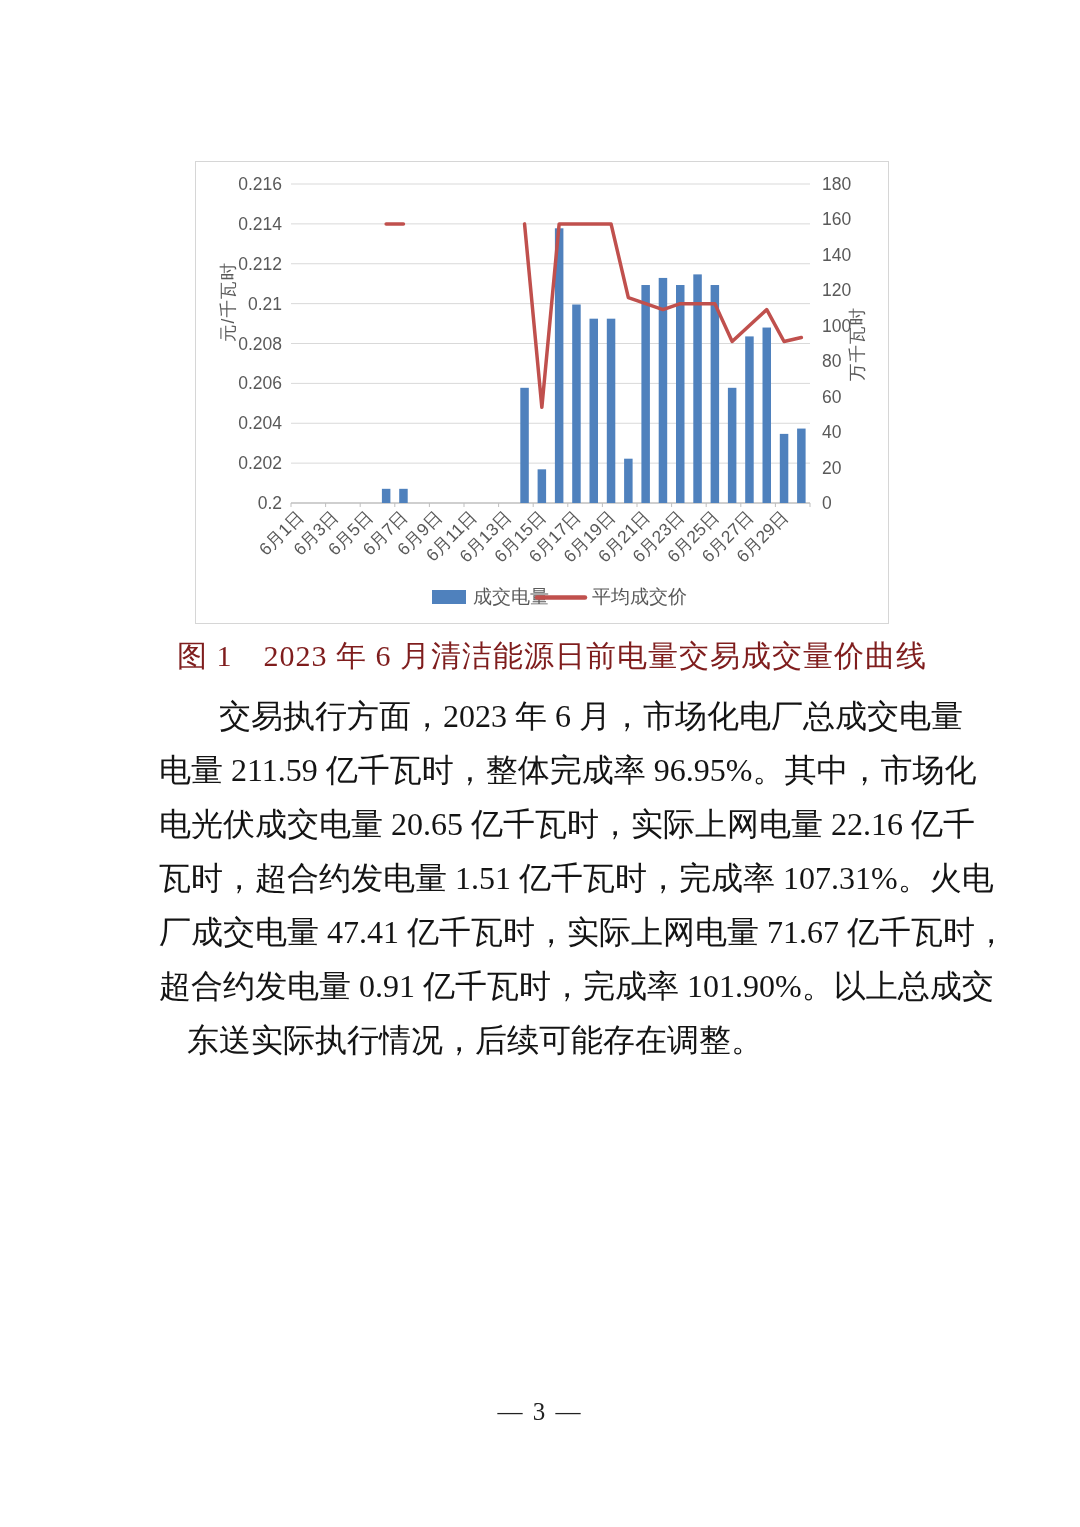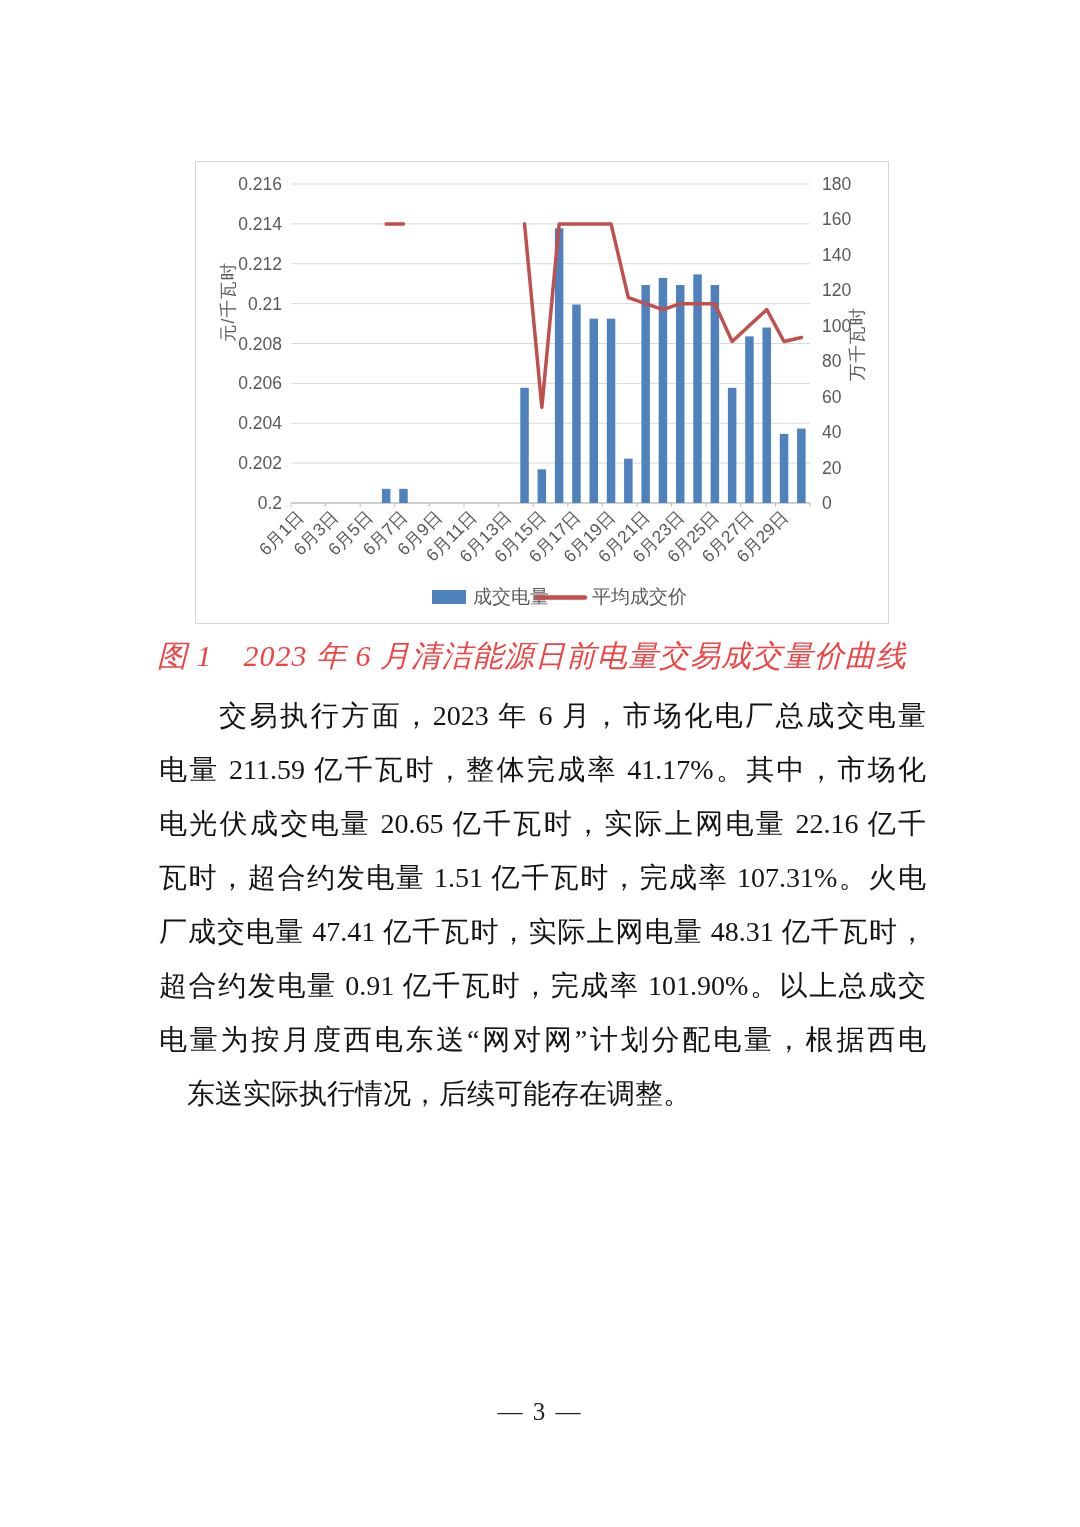--- a/index.html
+++ b/index.html
@@ -14,31 +14,30 @@
   .chart-box{
     position:absolute;left:195px;top:161px;
     width:692px;height:461px;
     border:1px solid #d6d6d6;
     background:#ffffff;
   }
   .chart-box svg{display:block;}
   svg text{font-family:"Liberation Sans","DejaVu Sans",sans-serif;}
   .figure-caption{
     position:absolute;left:157px;top:634px;width:770px;
-    text-align:left;
+    text-align:right;
     font-size:30px;line-height:44px;
     letter-spacing:1px;
-    color:#ef4444;
-    font-style:italic;
+    color:#7f1d1d;
   }
   .body-text{
     position:absolute;left:159px;top:689px;width:767px;
   }
   .body-text .tline{
-    font-size:28px;line-height:54px;height:54px;
+    font-size:32px;line-height:54px;height:54px;
     white-space:nowrap;
     text-align:justify;
     text-align-last:justify;
     color:#141414;
   }
   .body-text .tline.indent{text-indent:60px;}
   .body-text .tline.last{text-align-last:left;margin-left:28px;}
   .page-number{
     position:absolute;left:0;top:1398px;width:100%;
     text-align:center;
@@ -139,24 +138,23 @@
         <text x="277" y="441" fill="#595959" font-size="19">成交电量</text>
         <line x1="341" y1="435.5" x2="389" y2="435.5" stroke="#C0504D" stroke-width="4.5" stroke-linecap="round"></line>
         <text x="396" y="441" fill="#595959" font-size="19">平均成交价</text>
       </svg>
   </div>
 
   <div class="figure-caption">图 1　2023 年 6 月清洁能源日前电量交易成交量价曲线</div>
 
   <div class="body-text">
     <div class="tline indent">交易执行方面，2023 年 6 月，市场化电厂总成交电量</div>
-    <div class="tline">电量 211.59 亿千瓦时，整体完成率 41.17%。其中，市场化</div>
+    <div class="tline">电量 211.59 亿千瓦时，整体完成率 96.95%。其中，市场化</div>
     <div class="tline">电光伏成交电量 20.65 亿千瓦时，实际上网电量 22.16 亿千</div>
     <div class="tline">瓦时，超合约发电量 1.51 亿千瓦时，完成率 107.31%。火电</div>
-    <div class="tline">厂成交电量 47.41 亿千瓦时，实际上网电量 48.31 亿千瓦时，</div>
+    <div class="tline">厂成交电量 47.41 亿千瓦时，实际上网电量 71.67 亿千瓦时，</div>
     <div class="tline">超合约发电量 0.91 亿千瓦时，完成率 101.90%。以上总成交</div>
-    <div class="tline">电量为按月度西电东送“网对网”计划分配电量，根据西电</div>
     <div class="tline last">东送实际执行情况，后续可能存在调整。</div>
   </div>
 
   <div class="page-number">— 3 —</div>
 
 </div>
 
 </body></html>

